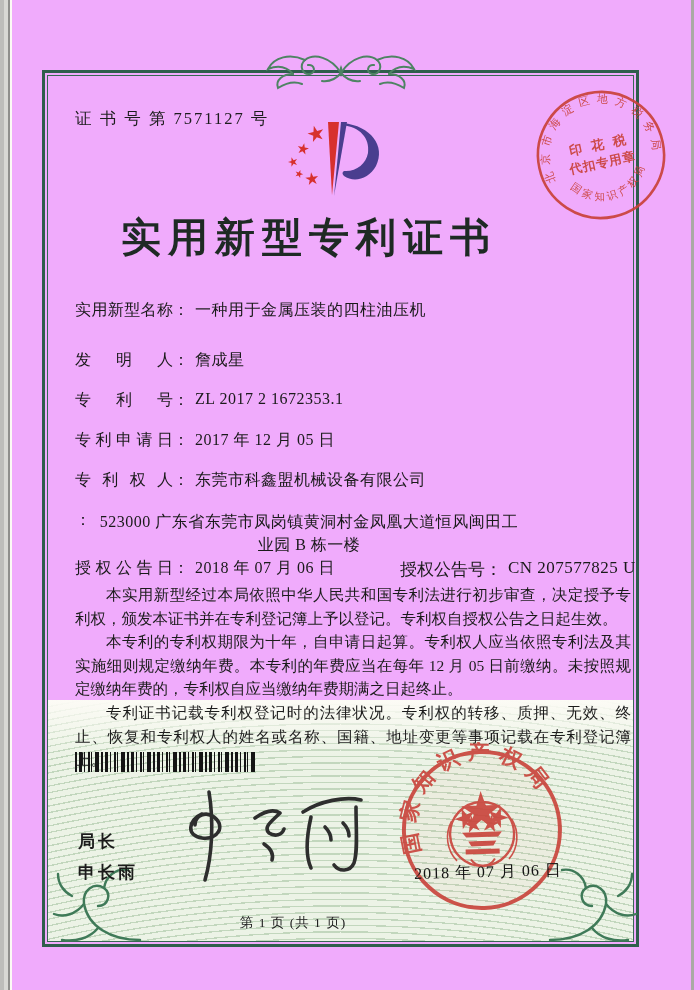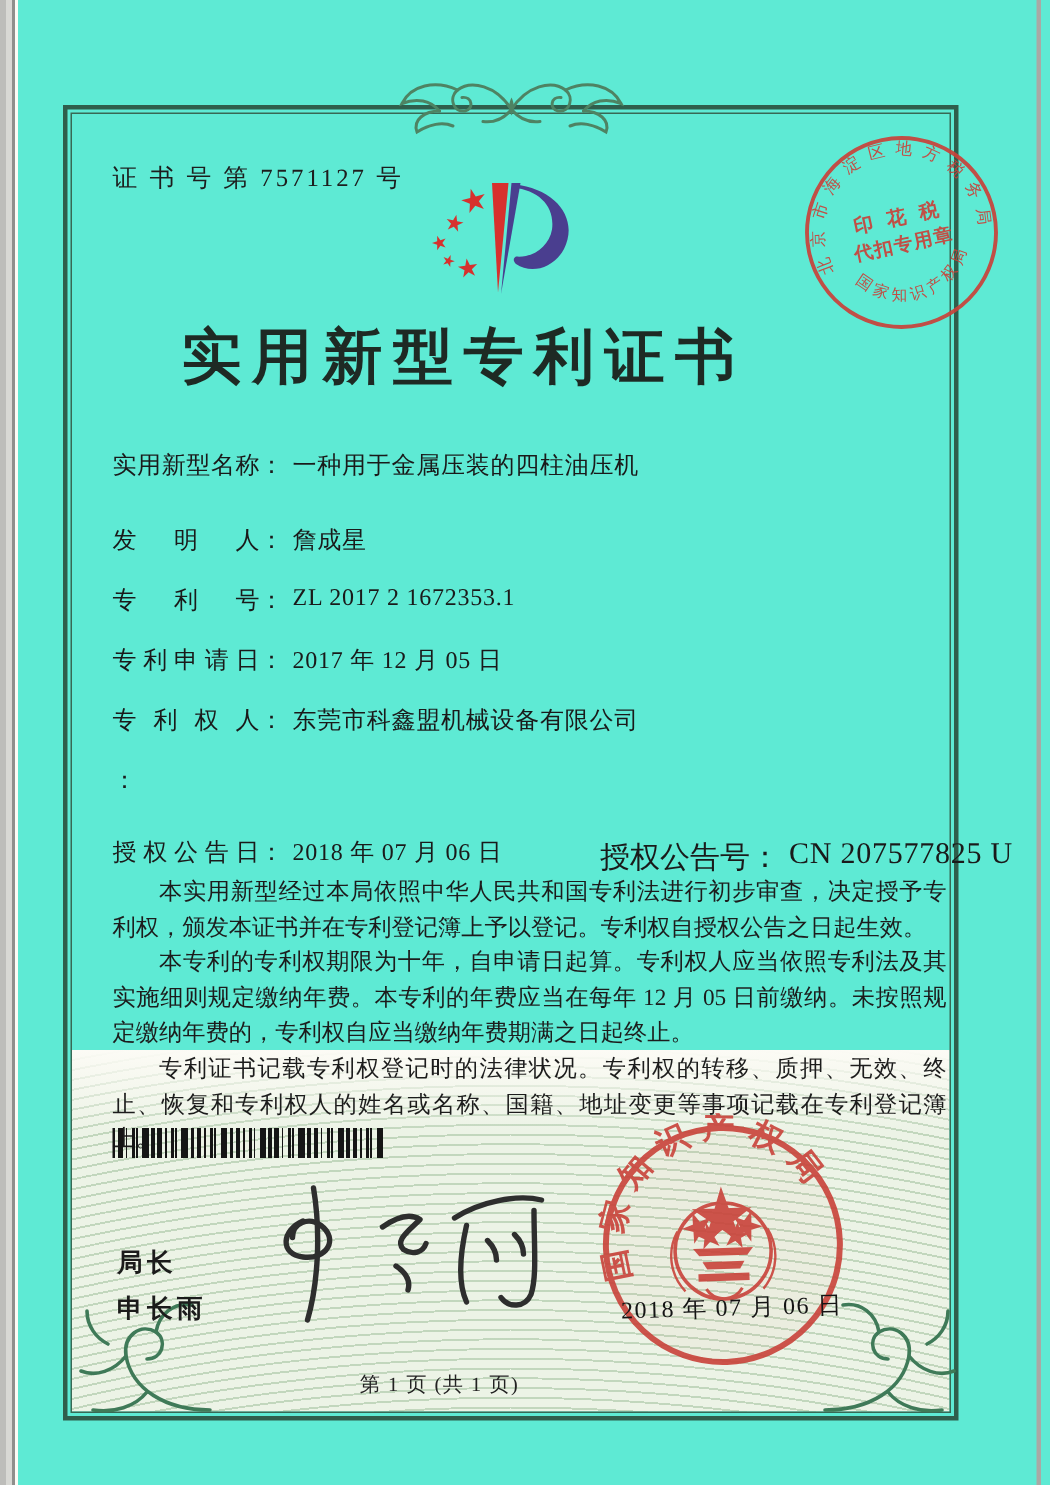--- a/index.html
+++ b/index.html
@@ -1,18 +1,18 @@
 <!DOCTYPE html>
 <html><head>
 <meta charset="utf-8">
 <style>
   html,body{margin:0;padding:0;}
   body{width:700px;height:990px;background:#ffffff;overflow:hidden;
        font-family:"Liberation Serif","DejaVu Serif",serif;}
-  .page{position:relative;width:700px;height:990px;background:#5eead4;}
+  .page{position:relative;width:700px;height:990px;background:#f0abfc;}
   
   .edge-left{position:absolute;left:0;top:0;width:12px;height:990px;
     background:linear-gradient(90deg,#bdbdba 0 4px,#d8d8d4 4px 8px,#8f8f8c 8px 10px,#fcfbf5 10px);}
   .edge-right{position:absolute;left:691px;top:0;width:3px;height:990px;background:#a9a9a5;}
   
   .frame{position:absolute;left:42px;top:70px;width:597px;height:877px;
     border:3px solid #2f5e4c;box-sizing:border-box;}
   .frame-inner{position:absolute;left:2px;top:2px;right:2px;bottom:2px;border:1px solid #386854;}
   
   .green-zone{position:absolute;left:48px;top:700px;width:585px;height:241px;
@@ -23,21 +23,21 @@
     background:linear-gradient(#fcfbf5,rgba(252,251,245,0));}
   .cert-no{position:absolute;left:75px;top:108px;font-size:16.5px;color:#1d1d1d;letter-spacing:2px;}
   .title{position:absolute;left:0;top:210px;width:618px;margin:0;text-align:center;
     font-size:40px;font-weight:600;letter-spacing:7px;color:#1e2a24;}
   
   .frow{position:absolute;left:75px;font-size:16px;color:#1a1a1a;display:flex;text-align:center;}
   .f-label{display:inline-block;width:98px;text-align-last:justify;flex:none;}
   .f-colon{flex:none;margin-right:6px;}
   .f-value{letter-spacing:.5px;}
   .addr-value{width:424px;line-height:23px;}
-  .frow-inline{position:absolute;left:400px;font-size:20px;color:#1a1a1a;display:flex;}
+  .frow-inline{position:absolute;left:400px;font-size:17px;color:#1a1a1a;display:flex;}
   
   .paras{position:absolute;left:75px;top:583px;width:556px;font-size:15.5px;
     line-height:23.6px;color:#1c1c1c;text-align:justify;}
   .paras p{margin:0;text-indent:2em;font-family:Liberation Serif, serif;}
   
   .barcode{position:absolute;left:75px;top:752px;width:182px;height:20px;
     background:repeating-linear-gradient(90deg,
       #151515 0 2px,rgba(0,0,0,0) 2px 4px,
       #151515 4px 7px,rgba(0,0,0,0) 7px 9px,
       #151515 9px 10px,rgba(0,0,0,0) 10px 13px,
@@ -164,20 +164,21 @@
       <span class="f-colon">：</span>
     <span class="f-value">2017 年 12 月 05 日</span>
   </div>
   <div class="frow" style="top:470px">
     <span class="f-label">专利权人</span>
       <span class="f-colon">：</span>
     <span class="f-value">东莞市科鑫盟机械设备有限公司</span>
   </div>
   <div class="frow" style="top:510px">
       <span class="f-colon">：</span>
+    <span class="f-value addr-value">523000 广东省东莞市凤岗镇黄洞村金凤凰大道恒风闽田工业园 B 栋一楼</span>
   </div>
   <div class="frow" style="top:558px">
     <span class="f-label">授权公告日</span>
       <span class="f-colon">：</span>
     <span class="f-value">2018 年 07 月 06 日</span>
   </div>
   <div class="frow-inline" style="top:558px">
     <span>授权公告号</span>
       <span class="f-colon">：</span>
     <span class="f-value">CN 207577825 U</span>

